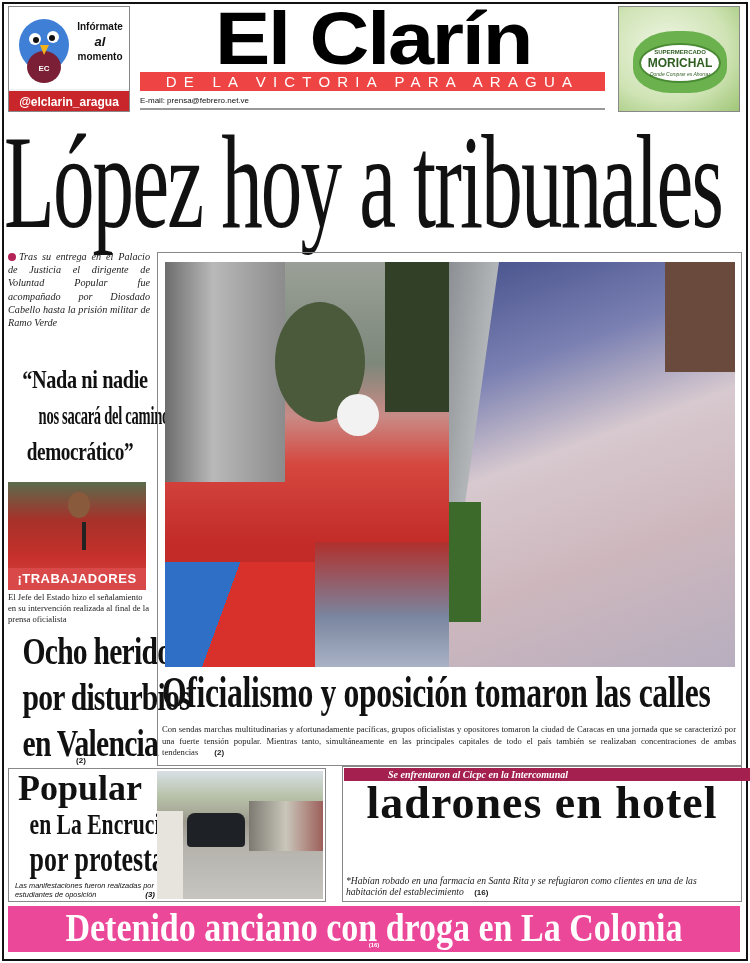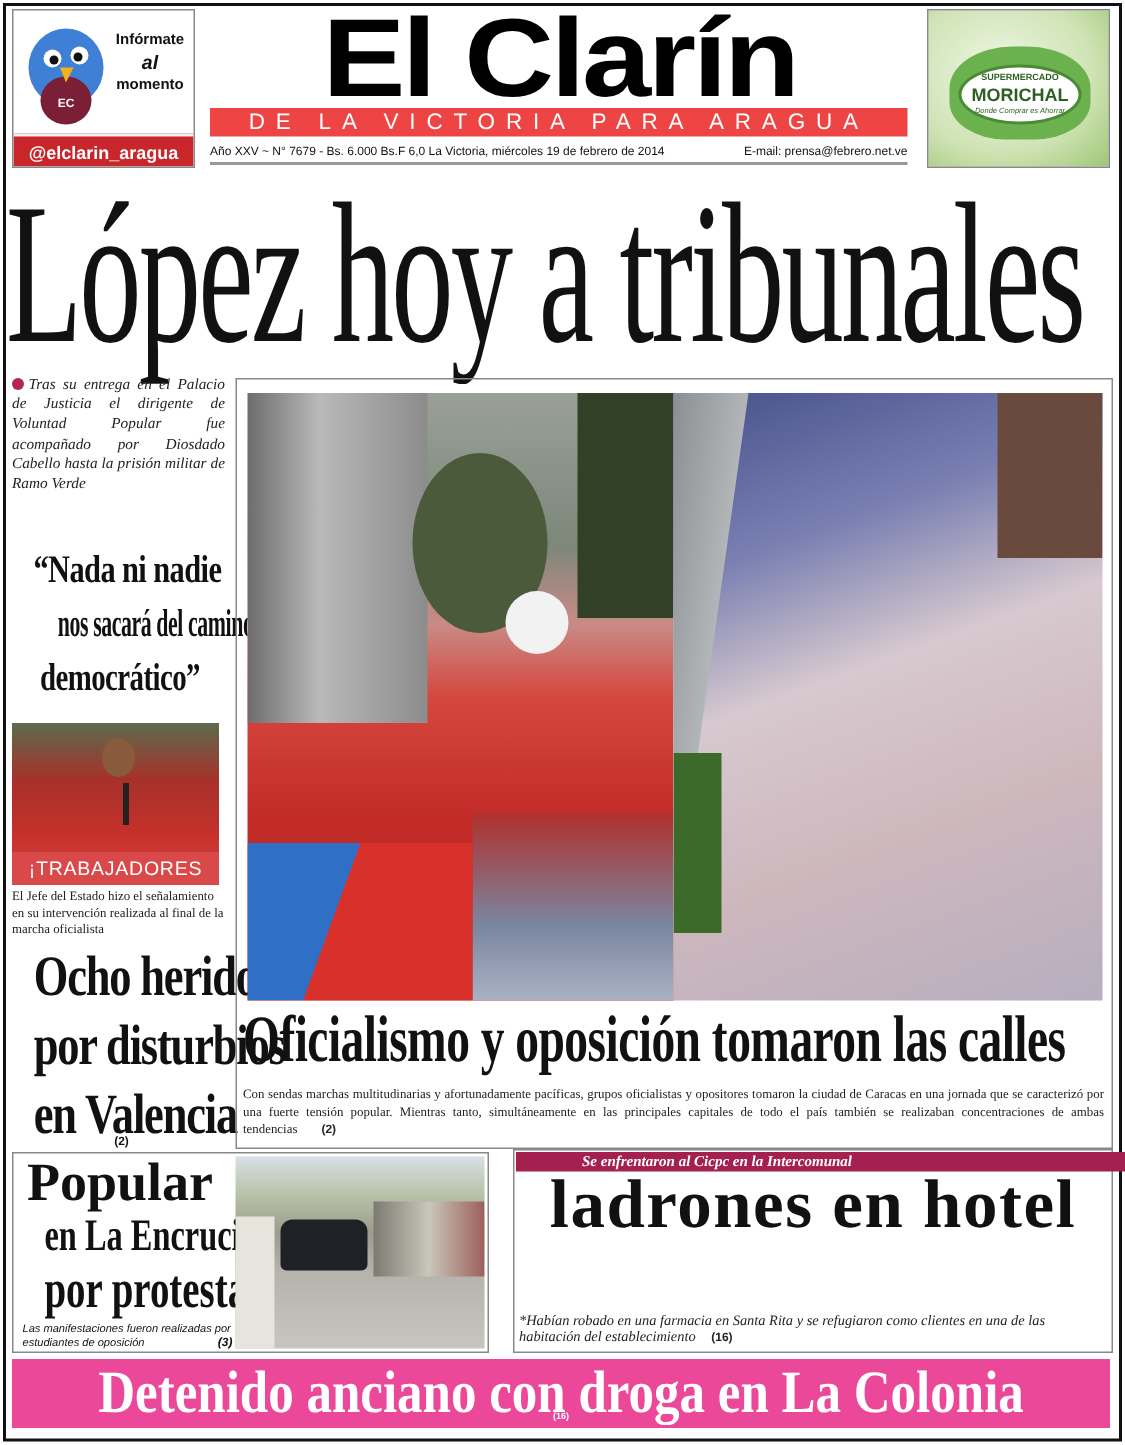--- a/index.html
+++ b/index.html
@@ -27,21 +27,21 @@
 
   
   .headline { position: absolute; left: 4px; top: 112px; width: 742px; height: 140px; font-family: "Liberation Serif", serif; font-size: 134px; line-height: 140px; letter-spacing: -3px; color: #111; white-space: nowrap; transform: scaleX(0.62); transform-origin: left top; width: 1200px; }
 
   
   .lead { position: absolute; left: 8px; top: 250px; width: 142px; font-style: italic; font-size: 10.2px; line-height: 13.2px; text-align: justify; color: #222; }
   .lead .bullet { display: inline-block; width: 8px; height: 8px; border-radius: 50%; background: #b32356; margin-right: 3px; vertical-align: -0.5px; }
   .quote { position: absolute; left: 6px; top: 362px; width: 148px; font-weight: bold; font-size: 26px; line-height: 36px; text-align: center; color: #111; letter-spacing: -0.5px; }
   .quote div { white-space: nowrap; transform-origin: center; }
   .photo-maduro { position: absolute; left: 8px; top: 482px; width: 138px; height: 108px; background: linear-gradient(180deg, #5b6c4c 0%, #a6312a 35%, #c7302b 70%, #d24b4a 100%); overflow: hidden; }
-  .photo-maduro .banner { position: absolute; left: 0; bottom: 0; width: 100%; height: 22px; background: #d9494a; color: #fff; font-family: "Liberation Sans", sans-serif; font-weight: normal; font-size: 13px; line-height: 22px; text-align: center; letter-spacing: 0.5px; }
+  .photo-maduro .banner { position: absolute; left: 0; bottom: 0; width: 100%; height: 22px; background: #d9494a; color: #fff; font-family: "Liberation Sans", sans-serif; font-weight: bold; font-size: 13px; line-height: 22px; text-align: center; letter-spacing: 0.5px; }
   .photo-maduro .head { position: absolute; left: 60px; top: 10px; width: 22px; height: 26px; border-radius: 50%; background: #8a5a3c; }
   .photo-maduro .mic { position: absolute; left: 74px; top: 40px; width: 4px; height: 28px; background: #222; }
   .caption-maduro { position: absolute; left: 8px; top: 592px; width: 142px; font-size: 8.6px; line-height: 11px; color: #222; }
   .heridos { position: absolute; left: 6px; top: 628px; width: 150px; font-weight: bold; font-size: 38px; line-height: 46px; text-align: center; letter-spacing: -1px; color: #111; }
   .heridos div { white-space: nowrap; transform: scaleX(0.78); transform-origin: center; }
   .pageref { font-family: "Liberation Sans", sans-serif; font-weight: bold; font-size: 8px; }
   .heridos-ref { position: absolute; left: 6px; top: 756px; width: 150px; text-align: center; }
 
   
   .main-box { position: absolute; left: 157px; top: 252px; width: 585px; height: 514px; border: 1px solid #888; }
@@ -108,21 +108,20 @@
     <div>Infórmate</div>
     <div class="al">al</div>
     <div>momento</div>
   </div>
   <div class="handle">@elclarin_aragua</div>
 </div>
 
 <div class="logo">El Clarín</div>
 <div class="tagline">DE LA VICTORIA PARA ARAGUA</div>
 <div class="dateline">
-  <span>Año XXV  ~  N° 7679 - Bs. 6.000 Bs.F 6,0   La Victoria, miércoles 19 de febrero de 2014</span>
   <span>E-mail: prensa@febrero.net.ve</span>
 </div>
 
 <div class="ad-right">
   <div class="cloud"></div>
   <div class="oval">
     <div class="sup">SUPERMERCADO</div>
     <div class="mor">MORICHAL</div>
     <div class="slogan">Donde Comprar es Ahorrar</div>
   </div>
@@ -136,21 +135,21 @@
 <div class="quote">
   <div style="transform:scaleX(0.78)">“Nada ni nadie</div>
   <div style="transform:scaleX(0.56)">nos sacará del camino</div>
   <div style="transform:scaleX(0.74)">democrático”</div>
 </div>
 <div class="photo-maduro">
   <div class="head"></div>
   <div class="mic"></div>
   <div class="banner">¡TRABAJADORES</div>
 </div>
-<div class="caption-maduro">El Jefe del Estado hizo el señalamiento en su intervención realizada al final de la marcha oficialista</div>
+<div class="caption-maduro">El Jefe del Estado hizo el señalamiento en su intervención realizada al final de la prensa oficialista</div>
 <div class="heridos">
   <div>Ocho heridos</div>
   <div>por disturbios</div>
   <div>en Valencia</div>
 </div>
 <div class="heridos-ref pageref">(2)</div>
 
 <div class="main-box"></div>
 <div class="photo-red">
   <div class="bldg"></div>

